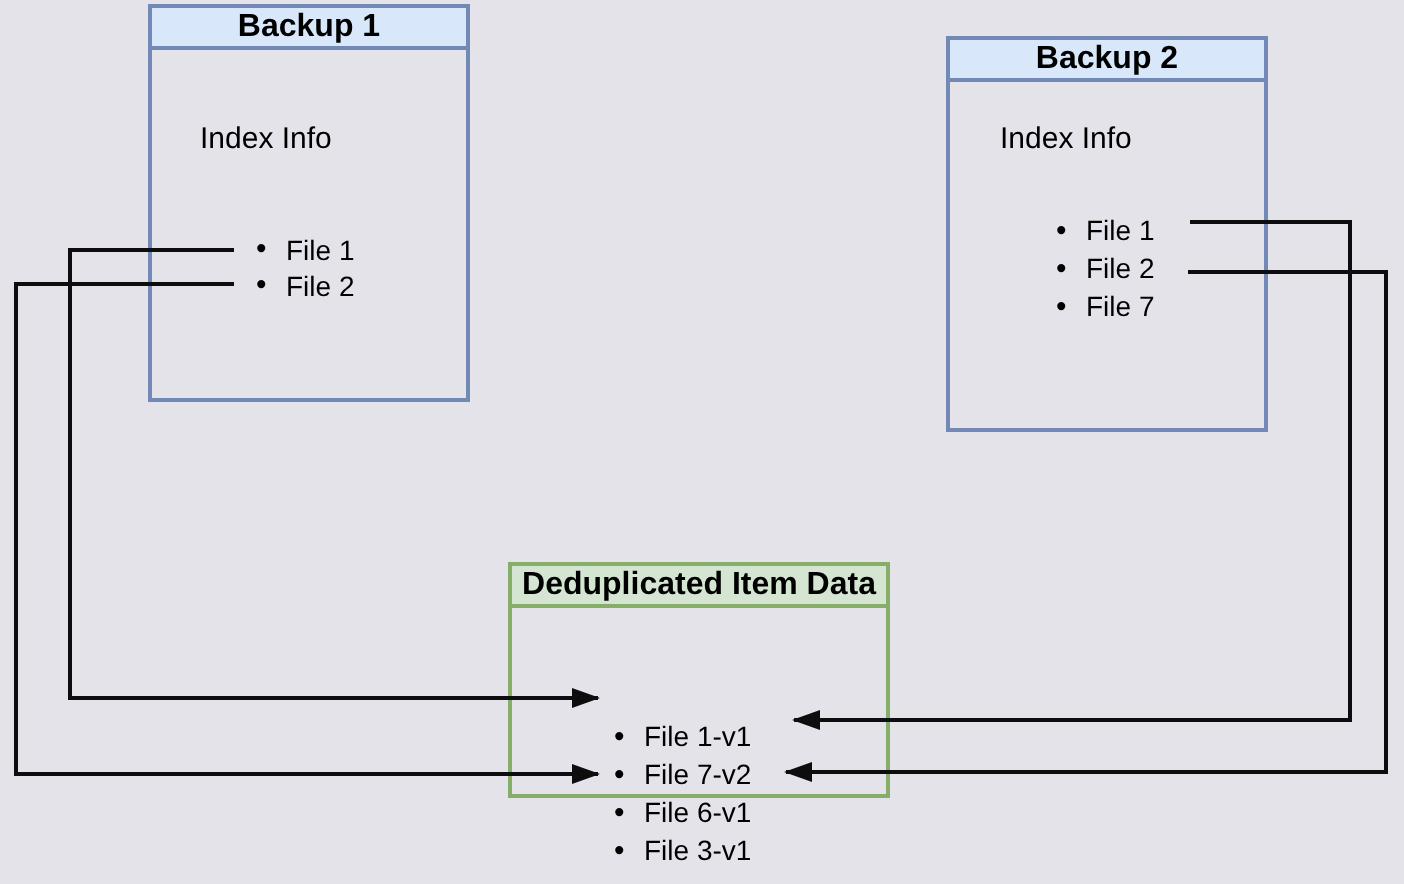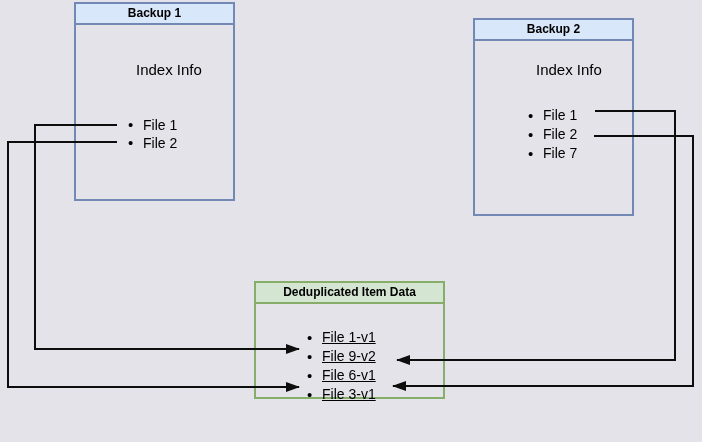--- a/index.html
+++ b/index.html
@@ -17,35 +17,34 @@
     position: absolute;
     box-sizing: border-box;
     border: 2px solid #7189b4;
     background: transparent;
   }
   .node .titlebar {
     box-sizing: border-box;
     height: 21px;
     line-height: 19px;
     text-align: center;
-    font-size: 12px;
+    font-size: 16px;
     font-weight: bold;
     color: #000;
     border-bottom: 2px solid #7189b4;
     background: #d9e7fa;
   }
   .node.green { border-color: #86ae68; }
   .node.green .titlebar { border-bottom-color: #86ae68; background: #d4e6d2; }
 
   .sublabel {
     position: absolute;
     font-size: 15px;
     color: #000;
     white-space: nowrap;
-    margin-left: 36px;
   }
 
   ul.filelist {
     position: absolute;
     margin: 0;
     padding: 0;
     list-style: none;
   }
   ul.filelist li {
     position: relative;
@@ -95,23 +94,23 @@
   <div class="sublabel" style="left:500px; top:61px;">Index Info</div>
   <ul class="filelist" style="left:543px; top:106px;">
     <li>File 1</li>
     <li>File 2</li>
     <li>File 7</li>
   </ul>
 
   <div class="node green" style="left:254px; top:281px; width:191px; height:118px;">
     <div class="titlebar">Deduplicated Item Data</div>
   </div>
-  <ul class="filelist" style="left:322px; top:328px;text-decoration:underline;">
+  <ul class="filelist" style="left:322px; top:359px;">
     <li>File 1-v1</li>
-    <li>File 9-v2</li>
+    <li>File 7-v2</li>
     <li>File 6-v1</li>
     <li>File 3-v1</li>
   </ul>
 
   <svg class="arrows" viewBox="0 0 702 442" xmlns="http://www.w3.org/2000/svg">
     <defs>
       <marker id="arrow" markerUnits="userSpaceOnUse" markerWidth="14" markerHeight="10" refX="13" refY="5" orient="auto">
         <path d="M0,0 L14,5 L0,10 Z" fill="#0d0d0d"></path>
       </marker>
     </defs>

